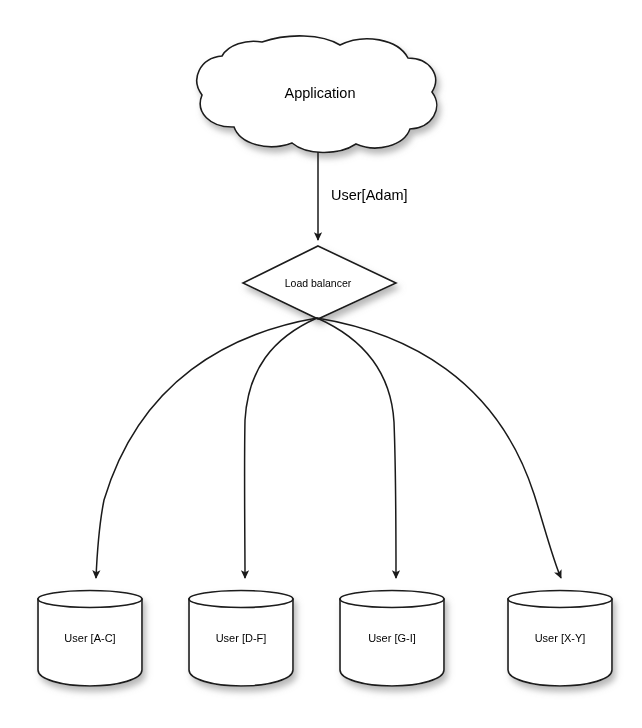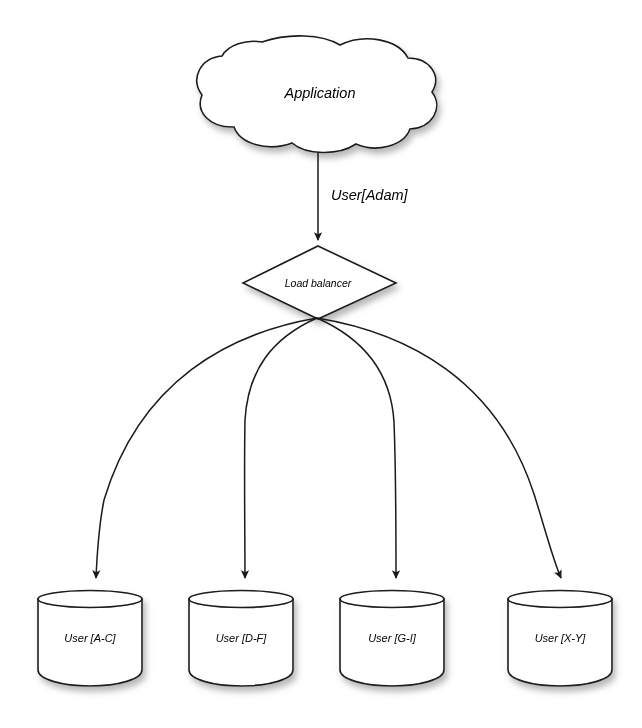--- a/index.html
+++ b/index.html
@@ -13,21 +13,20 @@
     height: 728px;
     font-family: "Liberation Sans", sans-serif;
     overflow: hidden;
     position: relative;
   }
   #diagram-root {
     position: relative;
     width: 642px;
     height: 632px;
     background: #ffffff;
-    font-style: italic;
   }
   svg.canvas {
     position: absolute;
     top: 0;
     left: 0;
     width: 642px;
     height: 728px;
     display: block;
   }
   .shape-stroke {

